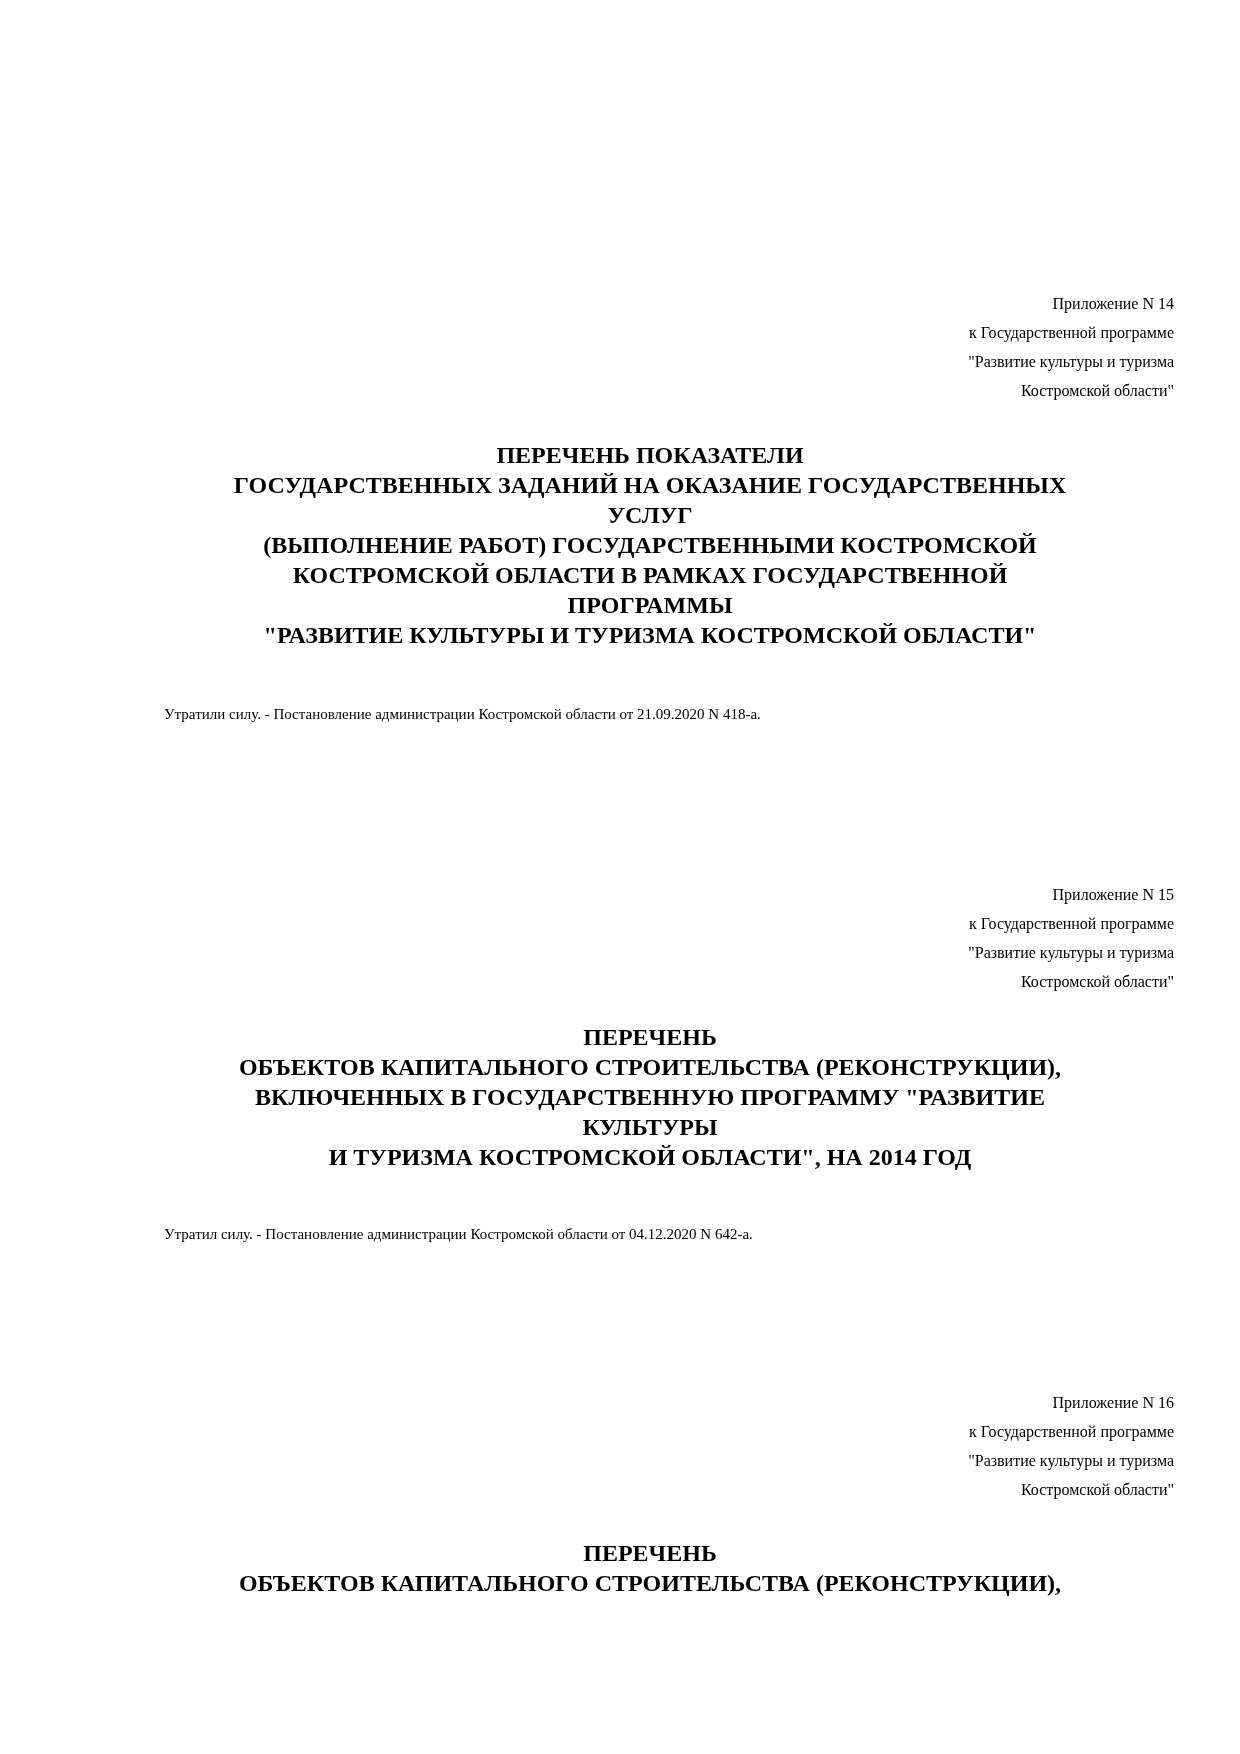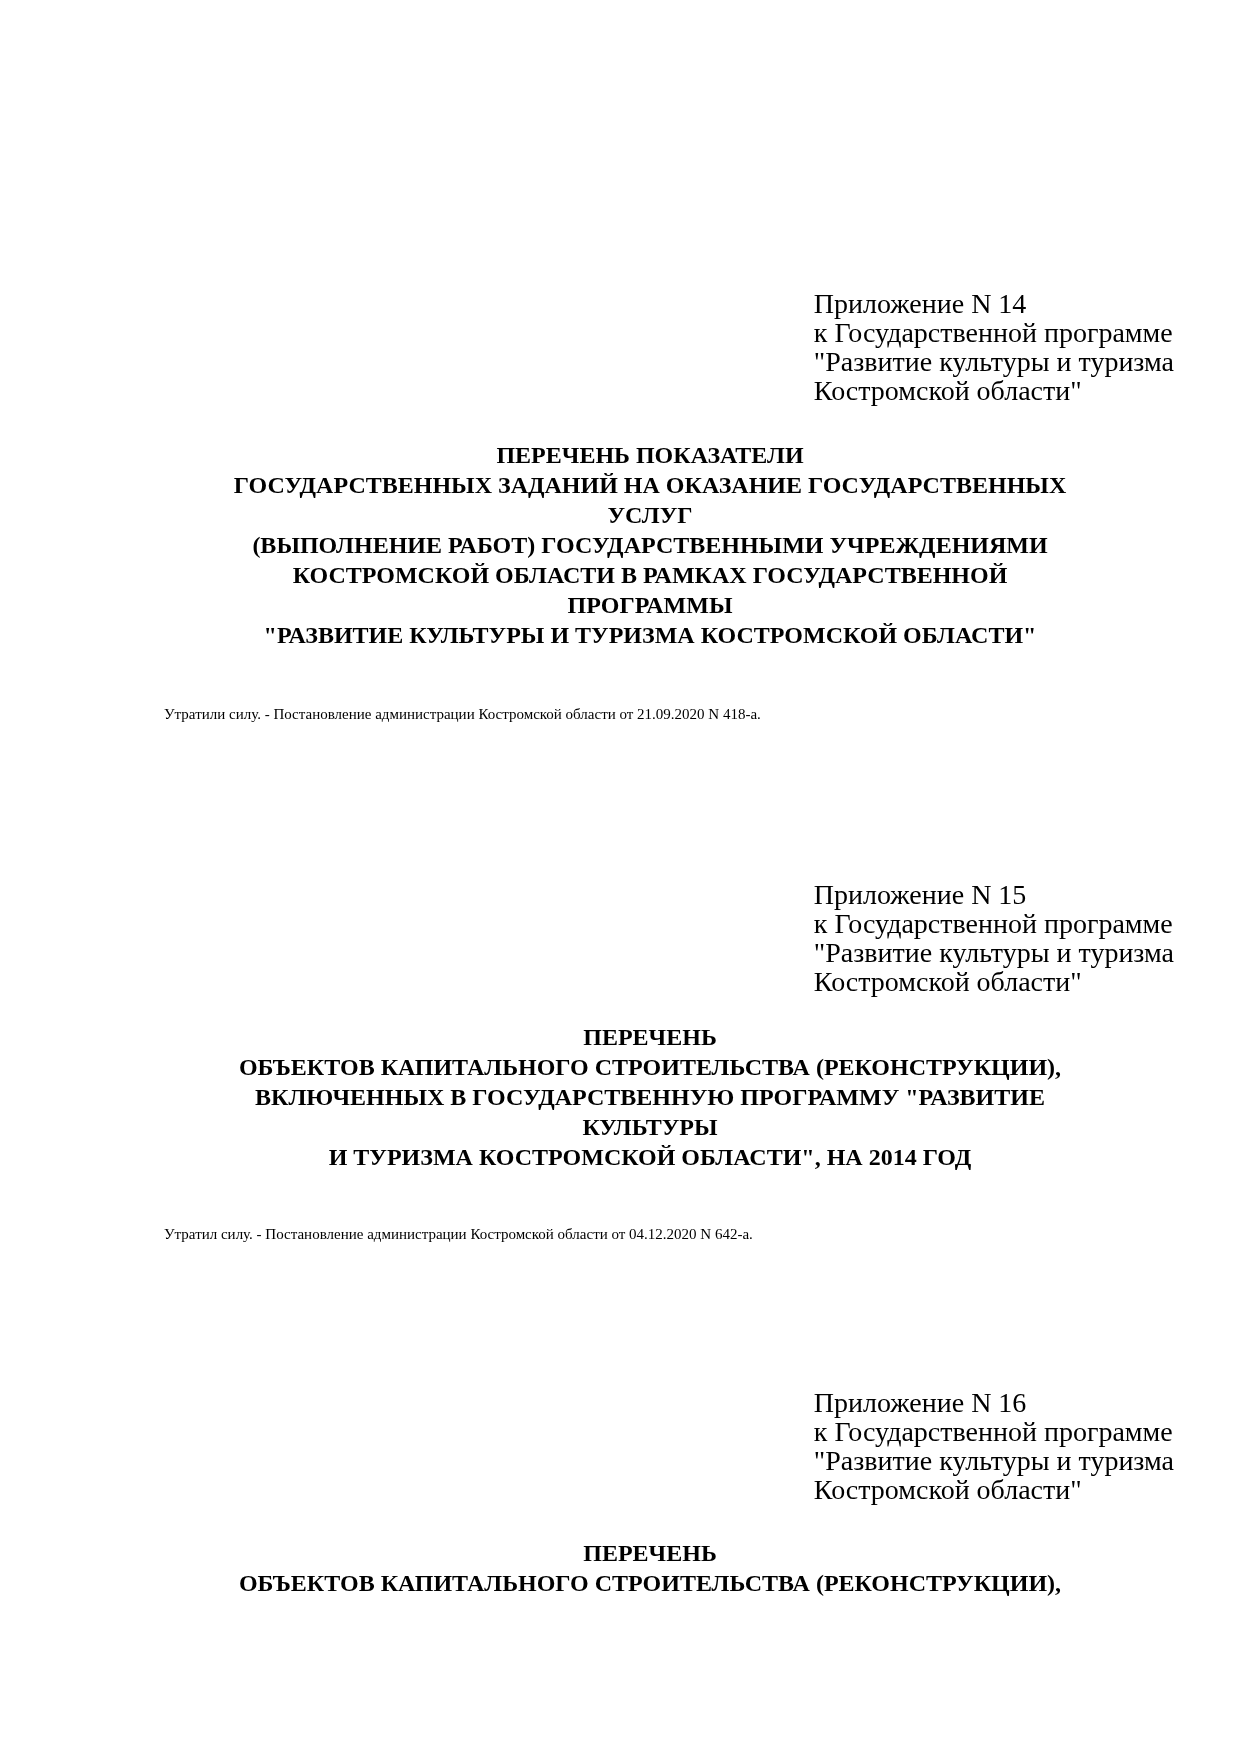--- a/index.html
+++ b/index.html
@@ -1,22 +1,22 @@
 <!DOCTYPE html>
 <html><head>
   <meta charset="utf-8">
   <style>
     html, body { margin: 0; padding: 0; background: #ffffff; }
     body {
       width: 1240px; height: 1754px; position: relative; overflow: hidden;
       font-family: "Liberation Serif", "DejaVu Serif", serif; color: #000;
     }
     .appendix {
-      position: absolute; right: 66px; 
-      font-size: 28px; line-height: 29px; white-space: nowrap; font-family: Liberation Serif, serif;
+      position: absolute; right: 66px; text-align: right;
+      font-size: 16px; line-height: 29px; white-space: nowrap; font-family: Liberation Serif, serif;
     }
     .title {
       position: absolute; left: 120px; width: 1060px; text-align: center;
       font-weight: bold; font-size: 24px; line-height: 30px;
     }
     .title div { white-space: nowrap; }
     .note {
       position: absolute; left: 164px; font-size: 15px; line-height: 28px; white-space: nowrap;
     }
   </style>
@@ -26,21 +26,21 @@
 <div class="appendix" style="top:289px;">
   <div>Приложение N 14</div>
   <div>к Государственной программе</div>
   <div>"Развитие культуры и туризма</div>
   <div>Костромской области"</div>
 </div>
 <div class="title" style="top:440px;">
   <div>ПЕРЕЧЕНЬ ПОКАЗАТЕЛИ</div>
   <div>ГОСУДАРСТВЕННЫХ ЗАДАНИЙ НА ОКАЗАНИЕ ГОСУДАРСТВЕННЫХ</div>
   <div>УСЛУГ</div>
-  <div>(ВЫПОЛНЕНИЕ РАБОТ) ГОСУДАРСТВЕННЫМИ УЧРЕЖДЕНИЯМИ</div>
+  <div>(ВЫПОЛНЕНИЕ РАБОТ) ГОСУДАРСТВЕННЫМИ КОСТРОМСКОЙ</div>
   <div>КОСТРОМСКОЙ ОБЛАСТИ В РАМКАХ ГОСУДАРСТВЕННОЙ</div>
   <div>ПРОГРАММЫ</div>
   <div>"РАЗВИТИЕ КУЛЬТУРЫ И ТУРИЗМА КОСТРОМСКОЙ ОБЛАСТИ"</div>
 </div>
 <div class="note" style="top:700px;">Утратили силу. - Постановление администрации Костромской области от 21.09.2020 N 418-а.</div>
 
 <div class="appendix" style="top:880px;">
   <div>Приложение N 15</div>
   <div>к Государственной программе</div>
   <div>"Развитие культуры и туризма</div>

